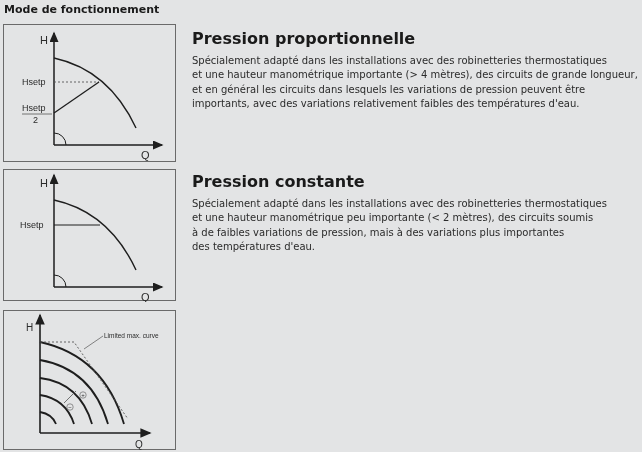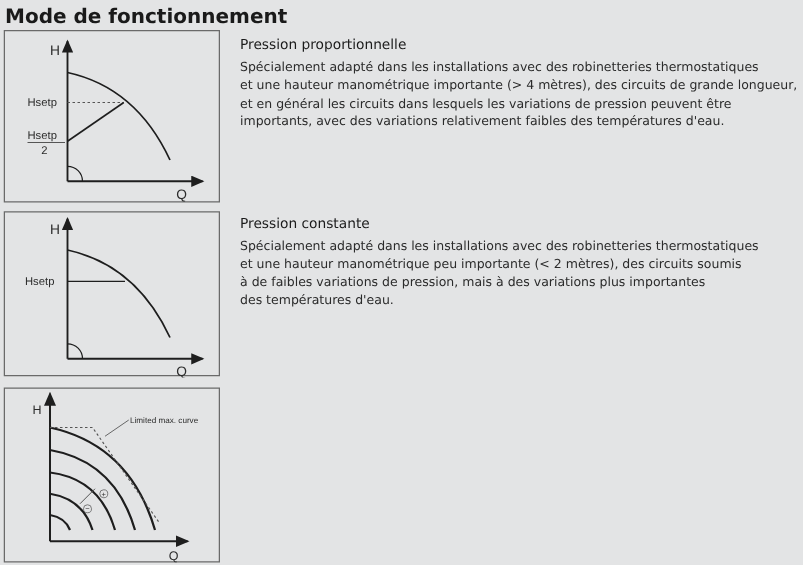--- a/index.html
+++ b/index.html
@@ -1,24 +1,24 @@
 <!DOCTYPE html>
 <html><head>
 <meta charset="utf-8">
 <style>
   html, body { margin:0; padding:0; }
   body {
     width:642px; height:452px; background:#e3e4e5; overflow:hidden; position:relative;
     font-family:"DejaVu Sans", sans-serif; color:#222;
   }
-  .page-title { position:absolute; left:4px; top:3px; font-size:16px; font-weight:bold; color:#1a1a1a; letter-spacing:0; }
+  .page-title { position:absolute; left:4px; top:3px; font-size:11px; font-weight:bold; color:#1a1a1a; letter-spacing:0; }
   .diagram-box { position:absolute; left:3px; width:173px; border:1px solid #6a6a6a; background:#e3e4e5; box-sizing:border-box; }
   .diagram-box svg { position:absolute; left:0; top:0; }
   .section { position:absolute; left:192px; width:450px; }
-  .section-title { font-size:11px; font-weight:normal; color:#1a1a1a; margin:0 0 6px 0; }
+  .section-title { font-size:16px; font-weight:bold; color:#1a1a1a; margin:0 0 6px 0; }
   .section-body { font-size:10px; line-height:14.3px; color:#2b2b2b; white-space:pre-line; }
   svg text { font-family:"Liberation Sans", sans-serif; fill:#2b2b2b; }
 </style>
 </head>
 <body>
 
 <div class="page-title">Mode de fonctionnement</div>
 
 <div class="diagram-box" style="top:24px;height:138px;">
   <svg width="173" height="138" viewBox="0 0 173 138">

